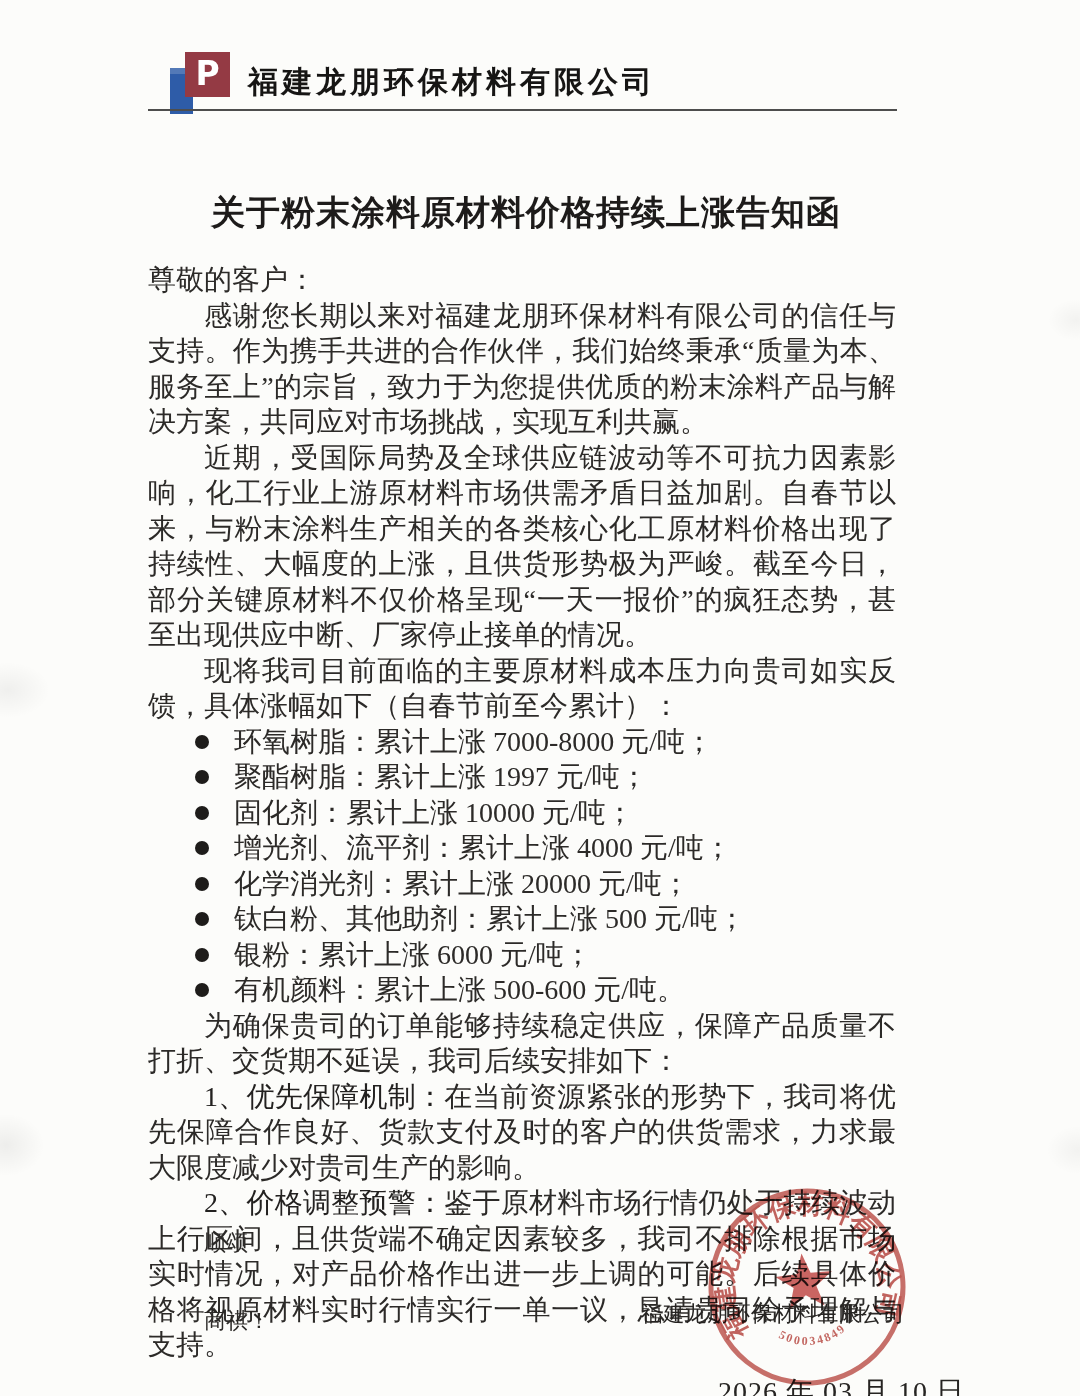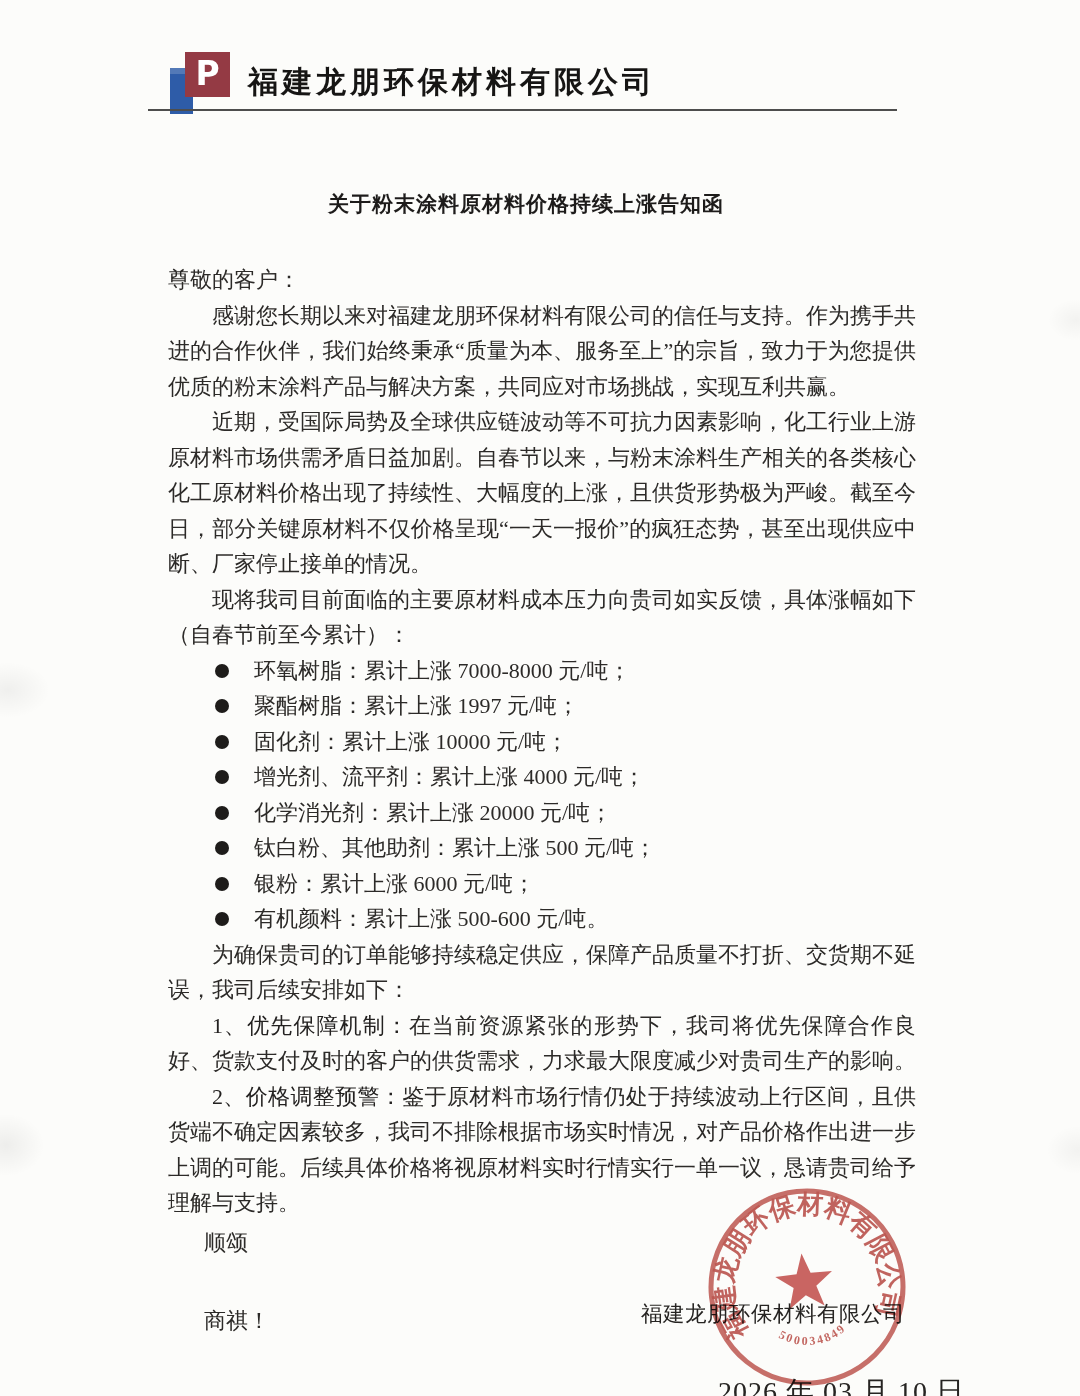--- a/index.html
+++ b/index.html
@@ -44,28 +44,28 @@
     letter-spacing:4px; font-family:"Liberation Serif", serif;
   }
   .header-rule {
     position:absolute; left:148px; top:109px; width:749px; height:2px;
     background:#4d4d4d;
   }
 
   
   .doc-title {
     position:absolute; left:152px; top:190px; width:748px;
-    text-align:center; font-size:21px; font-weight:bold;
+    text-align:center; font-size:34px; font-weight:bold;
     letter-spacing:1px; color:#1d1b1a;
   }
 
   
   .body-text {
-    position:absolute; left:168px; top:262px; width:748px;
-    font-size:22px; line-height:35.5px; text-align:justify;
+    position:absolute; left:148px; top:262px; width:748px;
+    font-size:28px; line-height:35.5px; text-align:justify;
     color:#2c2a28;
   }
   .body-text p { margin:0; text-indent:2em; }
   .body-text p.no-indent { text-indent:0; }
   ul.price-list { list-style:none; margin:0; padding:0; }
   ul.price-list li {
     position:relative; padding-left:86px; text-align:left;
   }
   ul.price-list li::before {
     content:""; position:absolute; left:47px; top:11px;

